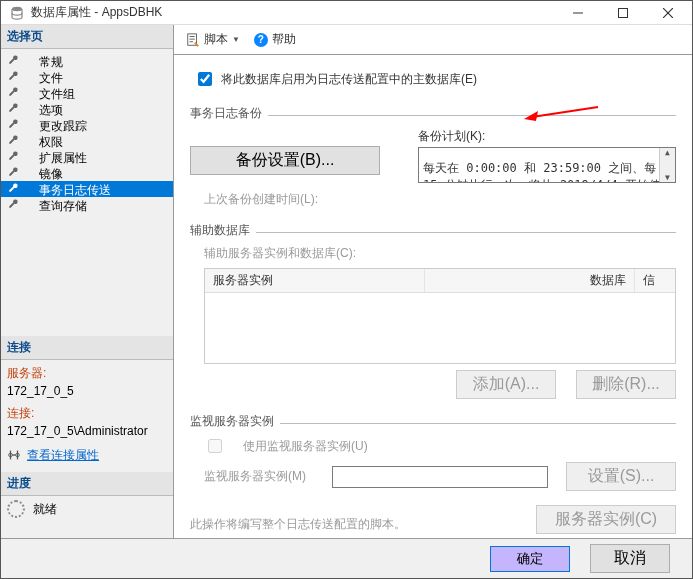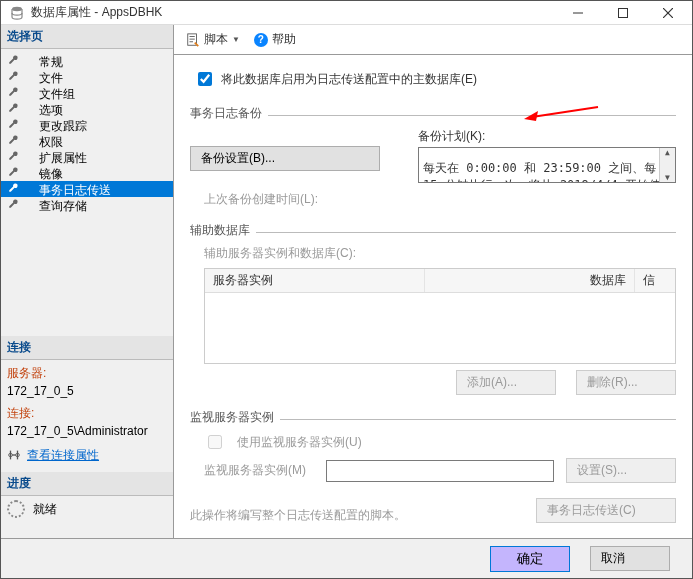--- a/index.html
+++ b/index.html
@@ -131,22 +131,22 @@
     border-top: 1px solid #bbb;
     margin-top: -7px;
     margin-bottom: 12px;
   }
   .row { display: flex; align-items: flex-start; gap: 18px; margin-bottom: 8px;}
   .btn {
     background: #e1e1e1;
     border: 1px solid #adadad;
     padding: 3px 10px;
     min-width: 100px;
-    text-align: left;
-    font-size: 12px;
+    text-align: center;
+    font-size: 16px;
     cursor: pointer;
     color: #000;
   }
   .btn.wide { min-width: 190px; }
   .btn:disabled, .btn.disabled {
     color: #9a9a9a;
     border-color: #ccc;
     background: #efefef;
     cursor: default;
   }
@@ -181,21 +181,21 @@
   .table-head .th {
     padding: 3px 8px;
     border-right: 1px solid #e4e4e4;
     color: #333;
     font-size: 12px;
   }
   .table-head .th:nth-child(1){ width: 220px;}
   .table-head .th:nth-child(2){ flex:1;text-align:right;}
   .table-head .th:nth-child(3){ width: 40px; border-right: none;}
   .btn-row { display: flex; justify-content: flex-end; gap: 20px; margin-top: 6px;}
-  .monitor-row { display: flex; align-items: center; gap: 12px; margin-bottom: 6px;}
+  .monitor-row { display: flex; align-items: center; gap: 18px; margin-bottom: 6px;}
   .text-input {
     border: 1px solid #7a7a7a;
     height: 22px;
     flex: 1;
     background: #fff;
     padding: 2px 4px;
   }
   .note { color: #9a9a9a; margin-top: 10px;}
 
   
@@ -429,21 +429,21 @@
           <div class="monitor-row">
             <span class="muted" style="width:110px;">监视服务器实例(M)</span>
             <input class="text-input" type="text" disabled="" style="">
             <button class="btn disabled" disabled="" style="min-width:110px;">设置(S)...</button>
           </div>
         </div>
       </div>
 
       <div style="display:flex; align-items:center; gap:20px;">
         <span class="note" style="flex:1;">此操作将编写整个日志传送配置的脚本。</span>
-        <button class="btn disabled" disabled="" style="min-width:140px;">事务日志传送(C)</button>
+        <button class="btn disabled" disabled="" style="min-width:140px;">服务器实例(C)</button>
       </div>
 
     </div>
   </div>
 </div>
 
 <div class="bottombar">
   <button class="primary-btn">确定</button>
   <button class="btn" style="min-width:80px;">取消</button>
 </div>

